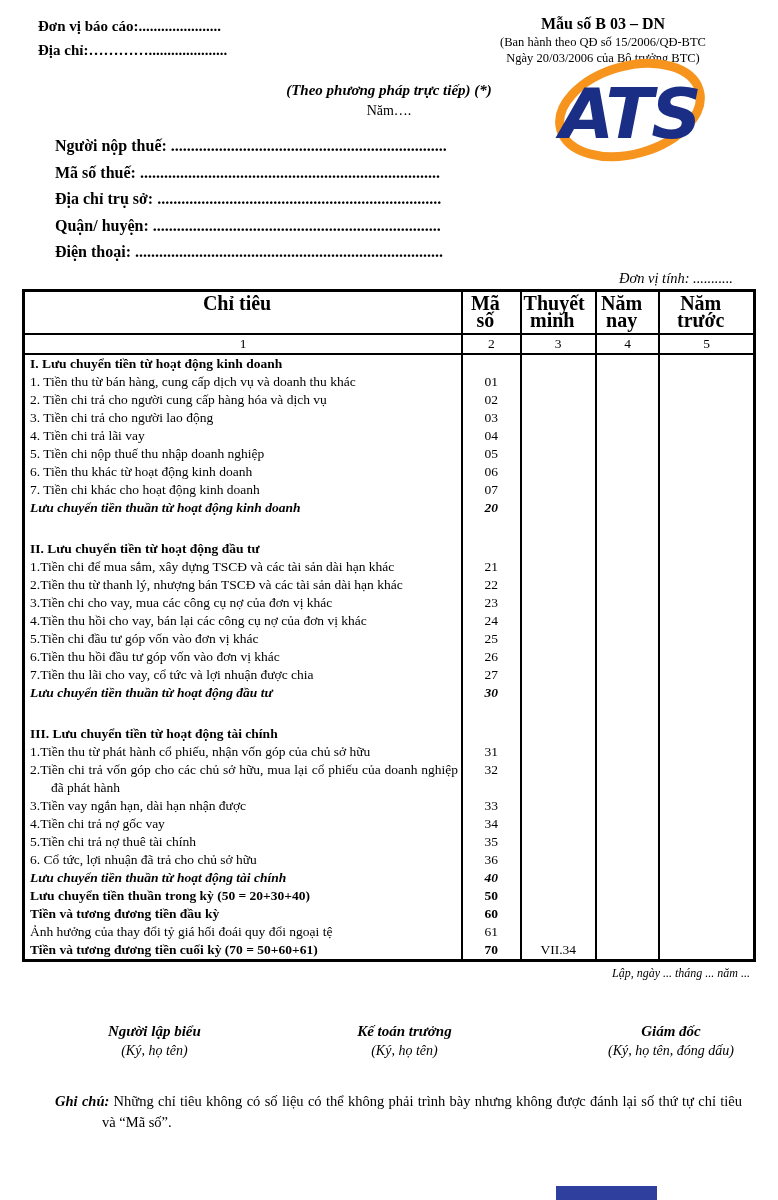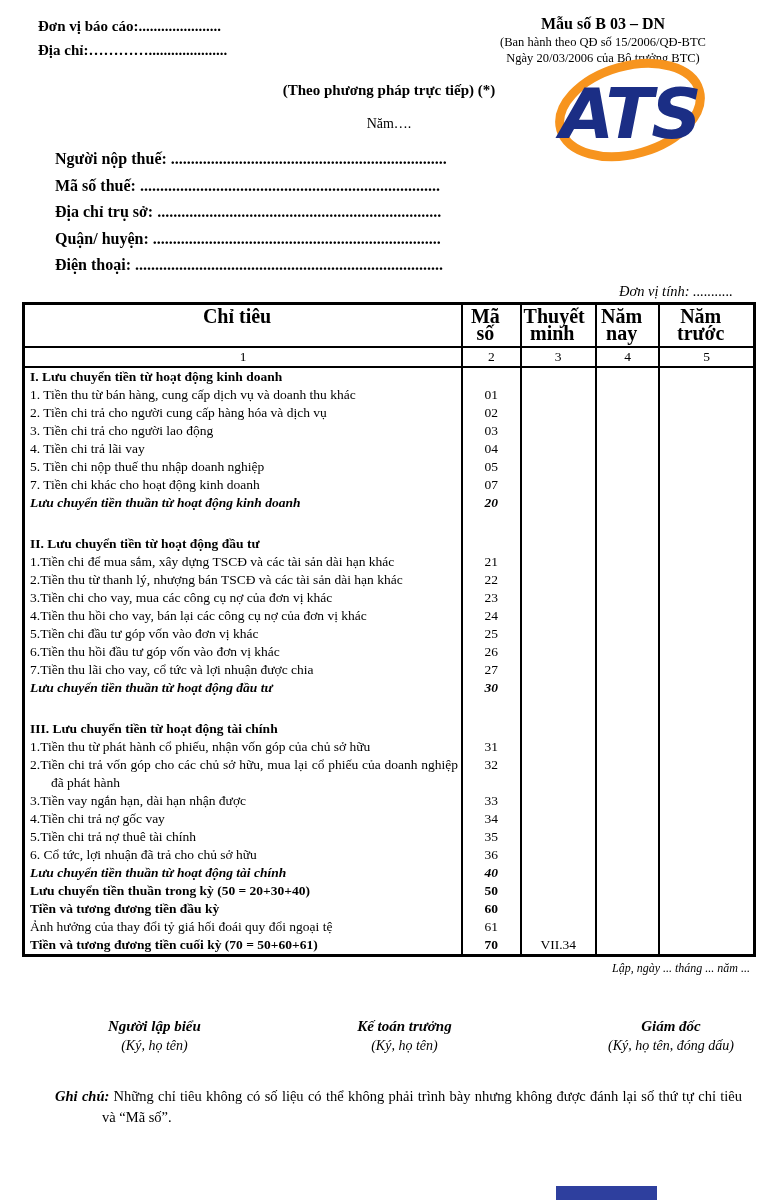--- a/index.html
+++ b/index.html
@@ -20,22 +20,22 @@
   }
   .form-box { width: 330px; text-align: center; }
   .form-no { font-weight: bold; font-size: 16px; line-height: 20px; }
   .form-line { font-size: 12.5px; line-height: 16px; }
   .logo {
     position: absolute; top: 52px; right: 40px;
     width: 200px; height: 112px; z-index: 5;
   }
   .title-block { text-align: center; margin-top: 16px; position: relative; z-index: 1; }
   .main-title { font-weight: bold; font-size: 17px; letter-spacing: .3px; }
-  .sub-title { font-weight: bold; font-size: 15px; margin-top: 2px; }
-  .year-line { font-size: 14px; margin-top: 17px; }
+  .sub-title { font-weight: bold; font-style: italic; font-size: 15px; margin-top: 2px; }
+  .year-line { font-size: 14px; margin-top: 4px; }
   .fields { margin: 14px 0 0 55px; }
   .field-line { font-weight: bold; font-size: 16px; line-height: 26.5px; }
   .unit-line {
     font-style: italic; font-size: 14.5px;
     text-align: right; margin: 4px 45px 2px 0;
   }
   table.main-table {
     width: 734px; margin: 0 auto 0 22px;
     border-collapse: collapse;
     border: 3px solid #000;
@@ -185,20 +185,27 @@
         <td class="c-nt"></td>
       </tr>
       <tr class="row-item">
         <td class="c-label">5. Tiền chi nộp thuế thu nhập doanh nghiệp</td>
         <td class="c-code">05</td>
         <td class="c-note"></td>
         <td class="c-ny"></td>
         <td class="c-nt"></td>
       </tr>
       <tr class="row-item">
+        <td class="c-label">6. Tiền thu khác từ hoạt động kinh doanh</td>
+        <td class="c-code">06</td>
+        <td class="c-note"></td>
+        <td class="c-ny"></td>
+        <td class="c-nt"></td>
+      </tr>
+      <tr class="row-item">
         <td class="c-label">7. Tiền chi khác cho hoạt động kinh doanh</td>
         <td class="c-code">07</td>
         <td class="c-note"></td>
         <td class="c-ny"></td>
         <td class="c-nt"></td>
       </tr>
       <tr class="row-total">
         <td class="c-label">Lưu chuyển tiền thuần từ hoạt động kinh doanh</td>
         <td class="c-code">20</td>
         <td class="c-note"></td>

